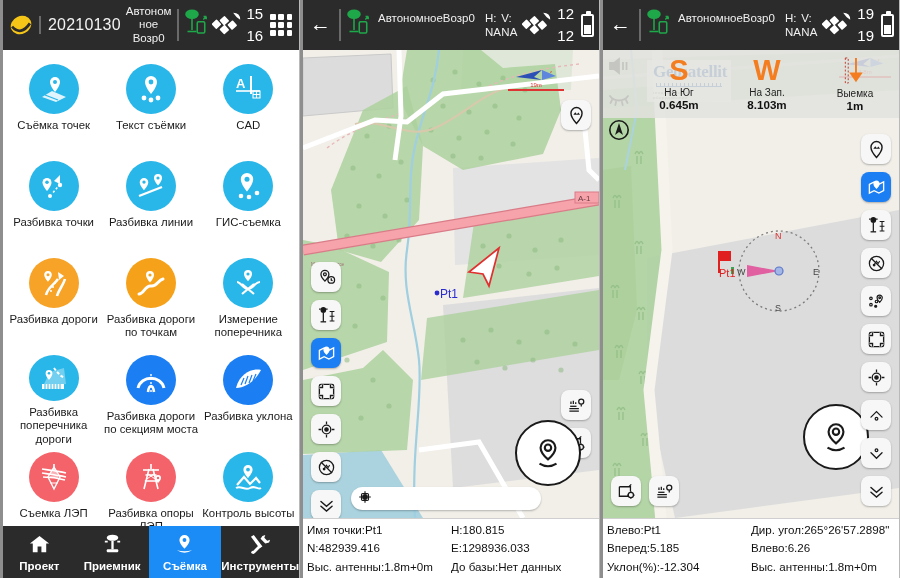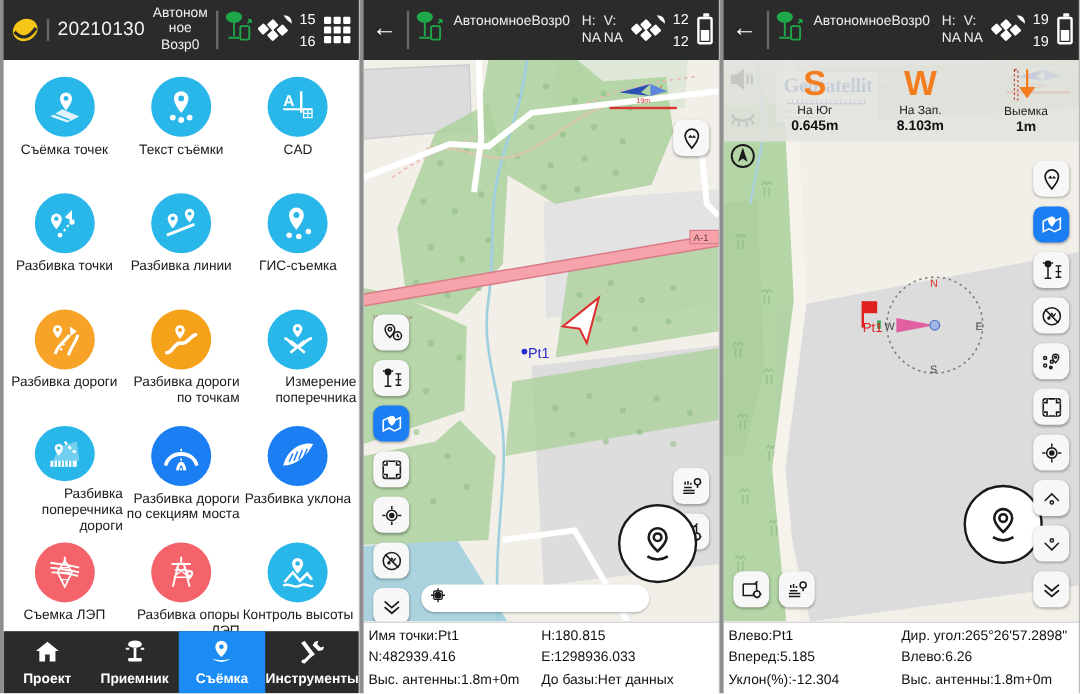--- a/index.html
+++ b/index.html
@@ -38,21 +38,21 @@
     flex: 1 1 auto; display:flex; flex-direction:column; align-items:center;
     justify-content:center; font-size: 11.5px; line-height: 1.15; color: #f0f0f0;
   }
   .sb-mid.two { align-items:flex-start; padding-left:4px;}
   .sb-cols { display:flex; gap:10px; }
   .sb-col { display:flex; flex-direction:row; line-height:1.25; font-size:11.5px;}
   .sb-back { font-size: 21px; line-height: 1; color: #fff; padding: 0 3px 3px 2px; }
   .sb-rover { width: 30px; height: 32px; flex: 0 0 auto; padding-left:4px;
               border-left: 2px solid #6a6a6a; }
   .sb-sat { width: 30px; height: 28px; flex: 0 0 auto; }
-  .sb-nums { display:flex; flex-direction:column; font-size: 12px; line-height: 1.5;
+  .sb-nums { display:flex; flex-direction:column; font-size: 15px; line-height: 1.5;
              color:#fff; align-items:center; }
   .sb-batt { width: 13px; height: 23px; border: 2px solid #fff; border-radius: 2px;
              position: relative; flex:0 0 auto; margin-left:2px;}
   .sb-batt:before { content:''; position:absolute; top:-5px; left:3px; width:5px;
                     height:3px; background:#fff; border-radius:1px 1px 0 0;}
   .sb-batt i { position:absolute; left:1px; right:1px; bottom:1px; height:44%;
                background:#fff; display:block; }
   .sb-grid { width: 26px; height: 26px; flex: 0 0 auto; display:grid;
              grid-template-columns: repeat(3,1fr); grid-template-rows:repeat(3,1fr);
              gap:2.5px; padding:2px;}
@@ -64,21 +64,21 @@
     background:#fff;
     display:grid; grid-template-columns: repeat(3, 1fr);
     grid-auto-rows: 97px;
     padding: 8px 2px 0 2px;
     align-content: start;
   }
   .app { display:flex; flex-direction:column; align-items:center; gap:5px; padding-top:6px;}
   .app-ico { width:50px; height:50px; border-radius:50%;
              display:flex; align-items:center; justify-content:center; }
   .app-ico svg { width:32px; height:32px; }
-  .app-lbl { font-size:11.4px; color:#1b1b1b; text-align:right; line-height:1.18;
+  .app-lbl { font-size:11.4px; color:#1b1b1b; text-align:center; line-height:1.18;
              max-width: 98px; }
 
   
   .tabbar { position:absolute; left:3px; right:1px; bottom:0; height:52px;
             background:#2b2b2b; display:flex;font-weight:bold; }
   .tab { flex:1 1 0; display:flex; flex-direction:column; align-items:center;
          justify-content:center; gap:2px; color:#fff; }
   .tab.active { background:#1b8cf5; }
   .tab svg { width:23px; height:23px; }
   .tab span { font-size:11.5px; }

